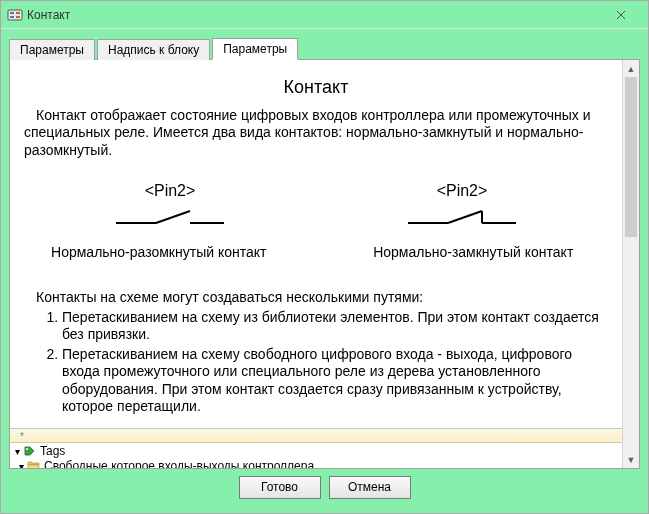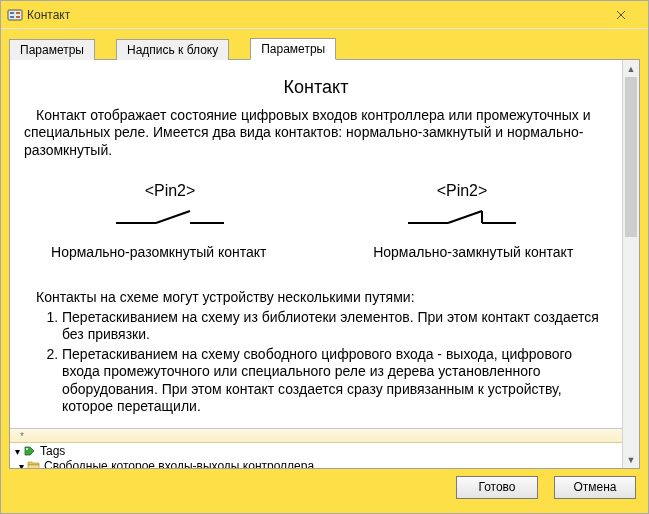--- a/index.html
+++ b/index.html
@@ -8,21 +8,21 @@
     width: 649px; height: 514px;
     font-family: "Segoe UI", Tahoma, Arial, sans-serif;
     font-size: 12px;
     background: #fff;
     color: #000;
     overflow: hidden;
   }
   .window {
     width: 649px; height: 514px;
     border: 1px solid #a9a9a9;
-    background: #fde047;
+    background: #86efac;
     display: flex;
     flex-direction: column;
   }
   .titlebar {
     height: 28px;
     display: flex;
     align-items: center;
     padding: 0 6px;
     border-bottom: 1px solid #e4e4e4;
   }
@@ -50,21 +50,20 @@
     flex-direction: column;
     padding: 8px;
     overflow: hidden;
   }
 
   .tabs {
     display: flex;
     align-items: flex-end;
     position: relative;
     z-index: 2;
-    gap: 19px;
   }
   .tab {
     border: 1px solid #a0a0a0;
     border-bottom: none;
     padding: 3px 10px;
     margin-right: 2px;
     background: #f0f0f0;
     font-size: 12px;
     position: relative;
     top: 1px;
@@ -206,23 +205,23 @@
     left: 2px; right: 2px;
     top: 0;
     height: 160px;
     background: #cdcdcd;
     border-radius: 0;
   }
 
   .button-row {
     height: 36px;
     display: flex;
-    justify-content: flex-end;
+    justify-content: center;
     align-items: center;
-    gap: 16px;
+    gap: 8px;
     padding: 0 4px;
   }
   button.btn {
     min-width: 82px;
     height: 23px;
     border: 1px solid #7a7a7a;
     background: linear-gradient(#fafafa, #e4e4e4);
     font-family: "Segoe UI", Tahoma, Arial, sans-serif;
     font-size: 12px;
     padding: 0 12px;
@@ -283,21 +282,21 @@
                 <line x1="80" y1="20" x2="114" y2="20" stroke="#000" stroke-width="2"></line>
               </svg>
             </div>
           </div>
 
           <div class="caption-row">
             <div class="caption-cell">Нормально-разомкнутый контакт</div>
             <div class="caption-cell">Нормально-замкнутый контакт</div>
           </div>
 
-          <p class="ways-label">Контакты  на схеме могут устройству несколькими путями:</p>
+          <p class="ways-label">Контакты  на схеме могут создаваться несколькими путями:</p>
           <ol class="ways">
             <li>Перетаскиванием  на схему из библиотеки элементов. При этом контакт создается без привязки.</li>
             <li>Перетаскиванием на схему свободного цифрового входа - выхода, цифрового входа промежуточного или специального реле из дерева  установленного оборудования. При этом контакт создается сразу привязанным к устройству, которое перетащили.</li>
           </ol>
         </div>
 
         <div class="tree-panel">
           <div class="tree-header">
             <span>*</span>
           </div>

